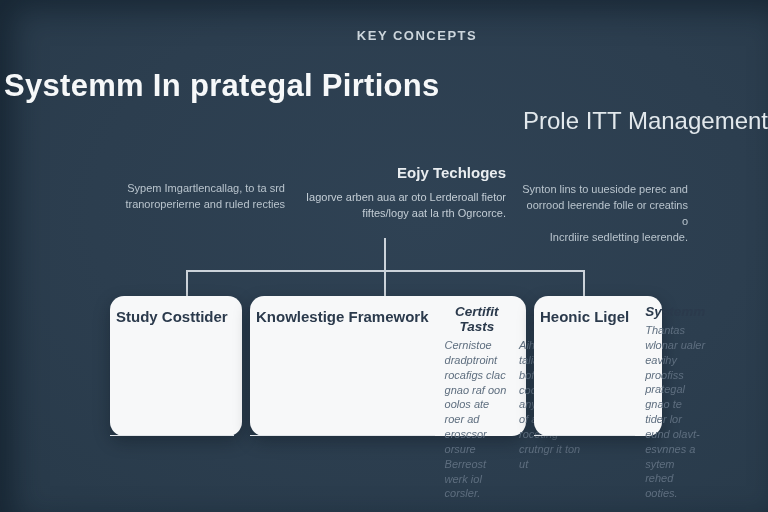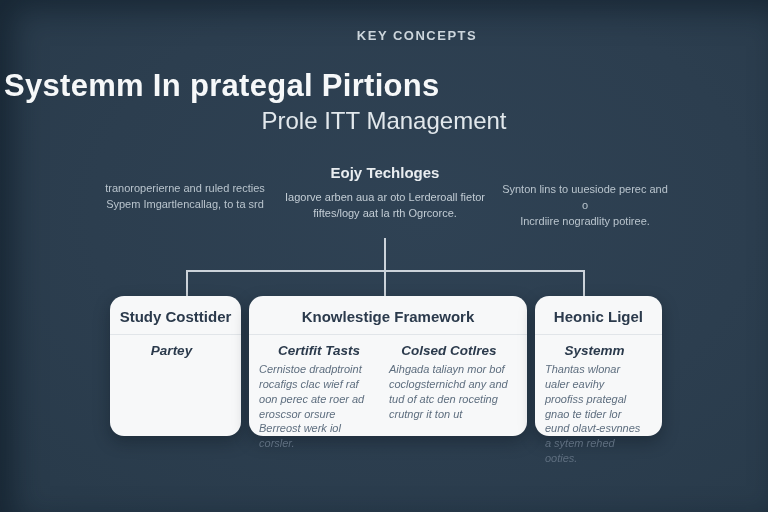--- a/index.html
+++ b/index.html
@@ -17,24 +17,24 @@
     text-align: center; color: #ccd5dc; font-size: 13px;
     letter-spacing: 1.5px; font-weight: 600; padding-left: 33px;
   }
   .title {
     position: absolute; top: 64px; left: 0; width: 100%; margin: 4px;
     color: #f6f8f9; font-size: 31px; font-weight: 700;
     letter-spacing: 0.3px;
   }
   .subtitle {
     position: absolute; top: 107px; left: 0; width: 100%; margin: 0;
-    text-align: center; color: #e2e8ec; font-size: 24px; font-weight: 400;
+    text-align: right; color: #e2e8ec; font-size: 24px; font-weight: 400;
   }
   .concept-col {
-    position: absolute; text-align: center;
+    position: absolute; text-align: right;
     color: #b9c4cd; font-size: 11px; line-height: 1.45;
   }
   .col-left  { top: 181px; left: 85px;  width: 200px; }
   .col-center{ top: 162px; left: 264px; width: 242px; color: #c3cdd5; }
   .col-right { top: 182px; left: 482px; width: 206px; }
   .concept-title {
     font-size: 15px; font-weight: 700; color: #e9edf0;
     margin-bottom: 6px;
   }
   .concept-footnote { margin-top: 9px; color: #7f909e; font-size: 11px; }
@@ -45,21 +45,21 @@
   .conn-drop-center { left: 384px; top: 270px; width: 2px; height: 27px; }
   .conn-drop-right  { left: 583px; top: 270px; width: 2px; height: 27px; }
   .cards {
     position: absolute; top: 296px; left: 110px; width: 552px;
     display: flex; gap: 8px; align-items: stretch;
   }
   .card {
     background: #f7f8f9; border-radius: 14px;
     box-shadow: 0 6px 16px rgba(8, 18, 27, 0.35);
     height: 140px; box-sizing: border-box;
-    display: flex; flex-direction: column;
+    display: flex; 
   }
   .card-1 { width: 132px; }
   .card-2 { width: 280px; }
   .card-3 { width: 128px; }
   .card-header {
     flex: 0 0 auto; padding: 12px 6px 9px 6px;
     text-align: center; font-size: 15px; font-weight: 700;
     color: #2b3a4c; border-bottom: 1px solid #e1e5e9;
   }
   .card-body { flex: 1; display: flex; padding: 8px 18px 10px 10px; gap: 10px; font-style: italic; }
@@ -75,34 +75,35 @@
 </head>
 <body>
 
 <div class="canvas">
 
   <div class="eyebrow">KEY CONCEPTS</div>
   <h1 class="title">Systemm In prategal Pirtions</h1>
   <h2 class="subtitle">Prole ITT Management</h2>
 
   <div class="concept-col col-left">
+    <div>Sypem Imgartlencallag, to ta srd</div>
     <div>tranoroperierne and ruled recties</div>
-    <div>Sypem Imgartlencallag, to ta srd</div>
   </div>
 
   <div class="concept-col col-center">
     <div class="concept-title">Eojy Techloges</div>
     <div>Iagorve arben aua ar oto Lerderoall fietor</div>
     <div>fiftes/logy aat la rth Ogrcorce.</div>
   </div>
 
   <div class="concept-col col-right">
     <div>Synton lins to uuesiode perec and</div>
+    <div>oorrood leerende folle or creatins</div>
     <div>o</div>
-    <div>Incrdiire nogradlity potiree.</div>
+    <div>Incrdiire sedletting leerende.</div>
   </div>
 
   <div class="connector conn-stem-top"></div>
   <div class="connector conn-horizontal"></div>
   <div class="connector conn-drop-left"></div>
   <div class="connector conn-drop-center"></div>
   <div class="connector conn-drop-right"></div>
 
   <div class="cards">
 
@@ -113,21 +114,21 @@
           <div class="section-title">Partey</div>
         </div>
       </div>
     </div>
 
     <div class="card card-2">
       <div class="card-header">Knowlestige Framework</div>
       <div class="card-body">
         <div class="card-section">
           <div class="section-title">Certifit Tasts</div>
-          <div class="section-body">Cernistoe dradptroint rocafigs clac wief raf oon perec ate roer ad eroscsor orsure Berreost werk iol corsler.</div>
+          <div class="section-body">Cernistoe dradptroint rocafigs clac gnao raf oon oolos ate roer ad eroscsor orsure Berreost werk iol corsler.</div>
         </div>
         <div class="card-section">
           <div class="section-title">Colsed Cotlres</div>
           <div class="section-body">Aihgada taliayn mor bof coclogsternichd any and tud of atc den roceting crutngr it ton ut</div>
         </div>
       </div>
     </div>
 
     <div class="card card-3">
       <div class="card-header">Heonic Ligel</div>

